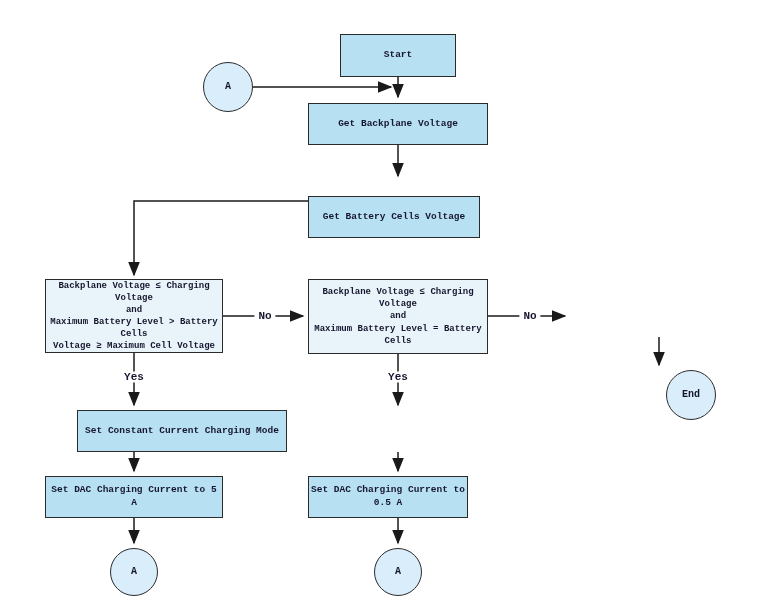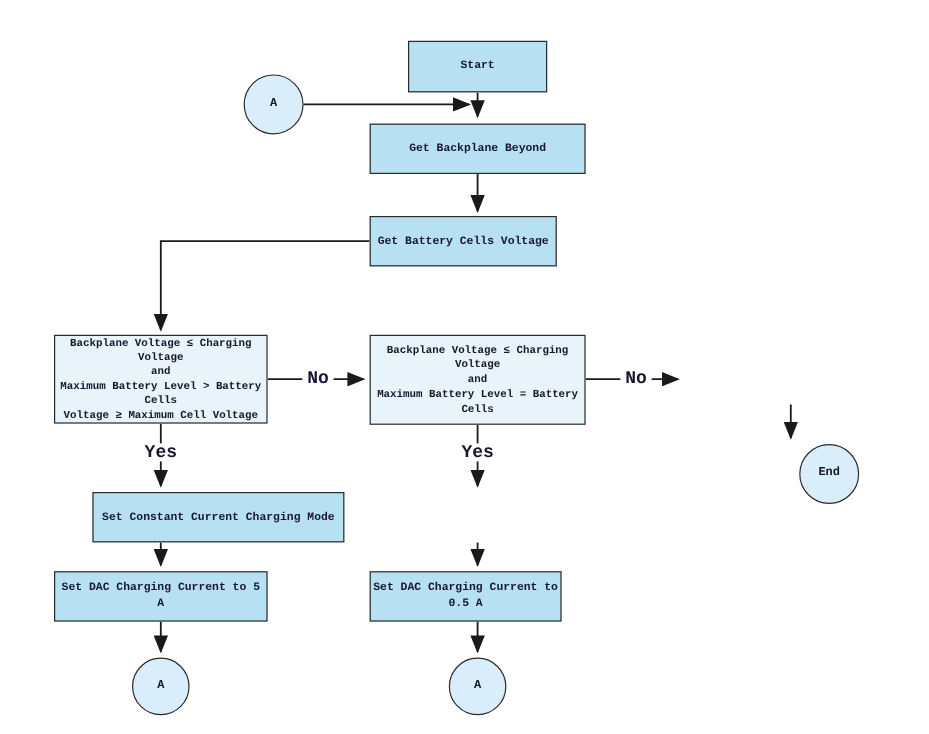--- a/index.html
+++ b/index.html
@@ -15,21 +15,21 @@
     border:1.6px solid #2b2b2b;color:#16162e;font-weight:bold;
     white-space:pre-line;line-height:1.35;
   }
   .process{background:#b7e0f2;font-size:9.5px;}
   .decision{background:#e9f3fa;font-size:9px;padding:0 2px;}
   .error{background:#b7e0f2;font-size:9px;padding:0 3px;}
   .circle{background:#d9edfb;border-radius:50%;font-size:10px;}
   .edge-label{
     position:absolute;transform:translate(-50%,-50%);
     background:#ffffff;padding:0 4px;color:#16162e;
-    font-size:15px;font-weight:bold;line-height:1;
+    font-size:11px;font-weight:bold;line-height:1;
   }
 </style>
 </head>
 <body>
 
 <div id="canvas">
 
   <svg id="edges" viewBox="0 0 774 612" xmlns="http://www.w3.org/2000/svg">
     <defs>
       <marker id="arw" viewBox="0 0 10 8" markerWidth="10" markerHeight="8" refX="9" refY="4" orient="auto">
@@ -50,23 +50,23 @@
       <path d="M134,518 V543" marker-end="url(#arw)"></path>
       <path d="M398,518 V543" marker-end="url(#arw)"></path>
       <path d="M659,337 V365" marker-end="url(#arw)"></path>
     </g>
   </svg>
 
   <div class="node process" style="left:340px;top:34px;width:116px;height:43px;">Start</div>
 
   <div class="node circle" style="left:203px;top:62px;width:50px;height:50px;">A</div>
 
-  <div class="node process" style="left:308px;top:103px;width:180px;height:42px;">Get Backplane Beyond</div>
+  <div class="node process" style="left:308px;top:103px;width:180px;height:42px;">Get Backplane Voltage</div>
 
-  <div class="node process" style="left:308px;top:180px;width:156px;height:42px;">Get Battery Cells Voltage</div>
+  <div class="node process" style="left:308px;top:196px;width:172px;height:42px;">Get Battery Cells Voltage</div>
 
   <div class="node decision" style="left:45px;top:279px;width:178px;height:74px;">Backplane Voltage ≤ Charging Voltage
 and
 Maximum Battery Level &gt; Battery Cells
 Voltage ≥ Maximum Cell Voltage</div>
 
   <div class="node decision" style="left:308px;top:279px;width:180px;height:75px;">Backplane Voltage ≤ Charging Voltage
 and
 Maximum Battery Level = Battery Cells</div>
 

